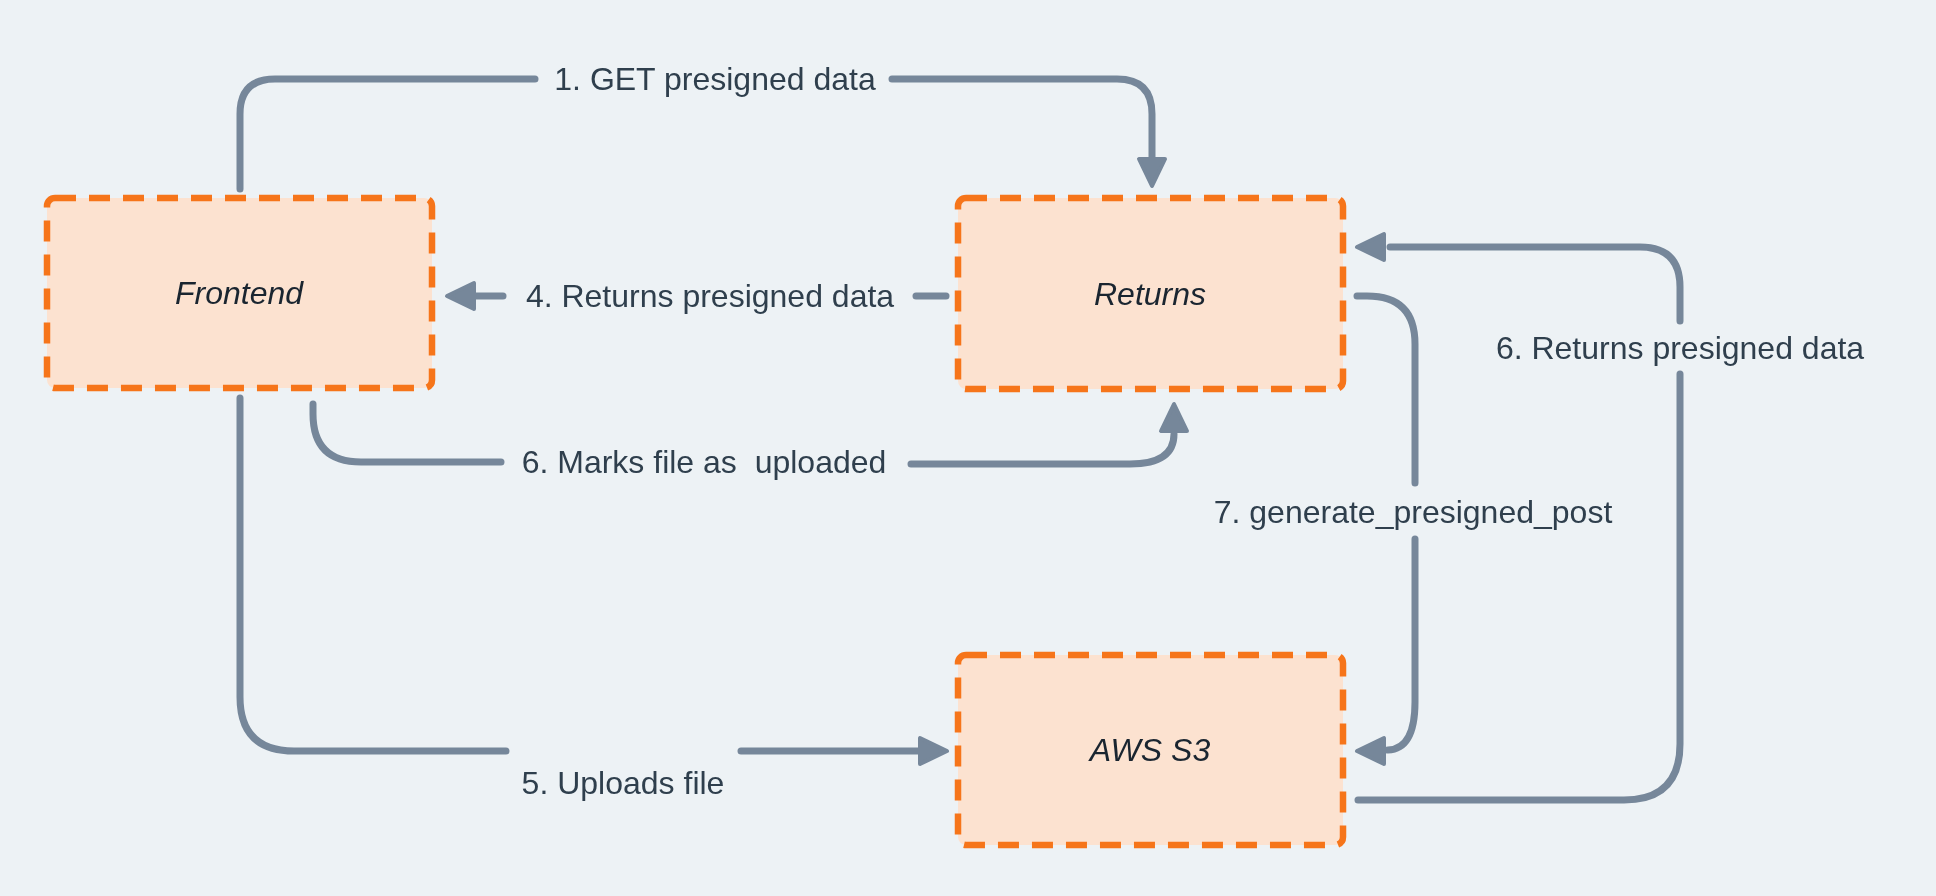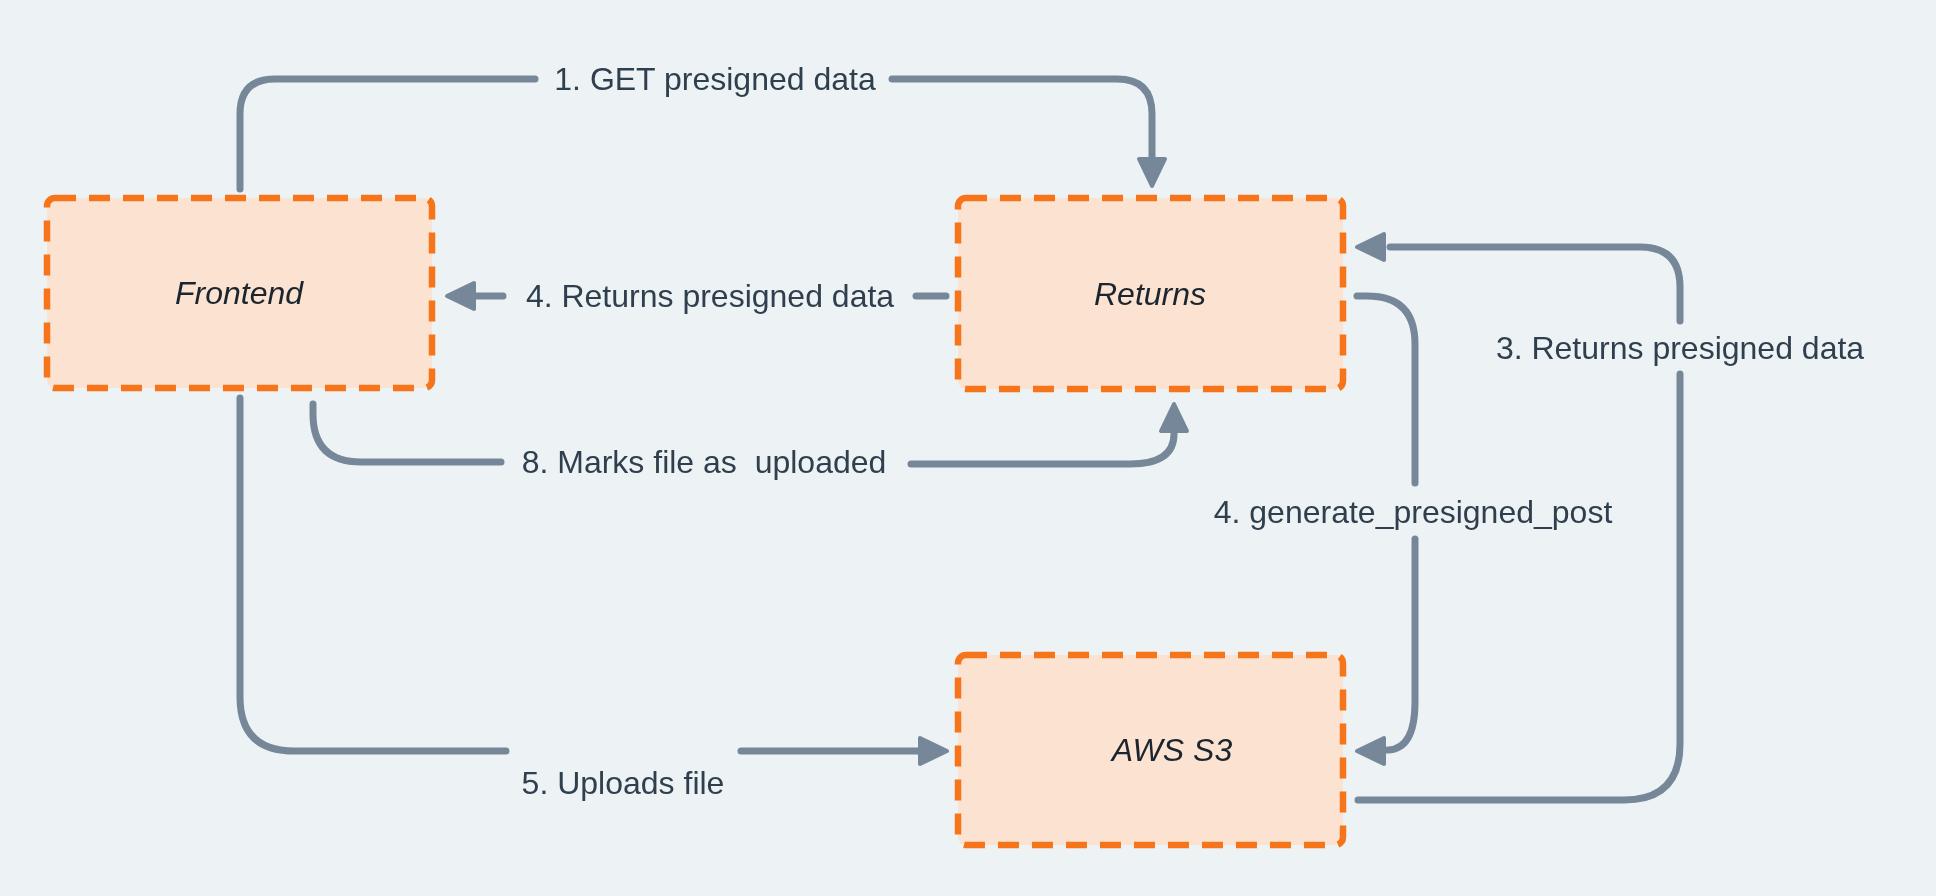--- a/index.html
+++ b/index.html
@@ -96,22 +96,22 @@
 
     <g>
       <path class="link" d="M 1358 800 L 1624 800 Q 1680 800 1680 744 L 1680 374"></path>
       <path class="link" d="M 1680 321 L 1680 287 Q 1680 247 1640 247 L 1390 247"></path>
       <path class="head" d="M 1357 247 L 1384 234 L 1384 260 Z"></path>
     </g>
   </svg>
 
   <div class="label node-label" style="left:239px; top:293px;">Frontend</div>
   <div class="label node-label" style="left:1150px; top:294px;">Returns</div>
-  <div class="label node-label" style="left:1150px; top:750px;margin-left:22px;">AWS S3</div>
+  <div class="label node-label" style="left:1150px; top:750px;">AWS S3</div>
 
   <div class="label" style="left:715px; top:79px;">1. GET presigned data</div>
   <div class="label" style="left:710px; top:296px;">4. Returns presigned data</div>
-  <div class="label" style="left:704px; top:462px;">8. Marks file as  uploaded</div>
+  <div class="label" style="left:704px; top:462px;">6. Marks file as  uploaded</div>
   <div class="label" style="left:623px; top:783px;">5. Uploads file</div>
-  <div class="label" style="left:1413px; top:512px;">4. generate_presigned_post</div>
-  <div class="label" style="left:1680px; top:348px;">3. Returns presigned data</div>
+  <div class="label" style="left:1413px; top:512px;">7. generate_presigned_post</div>
+  <div class="label" style="left:1680px; top:348px;">6. Returns presigned data</div>
 
 </div>
 
 </body></html>

